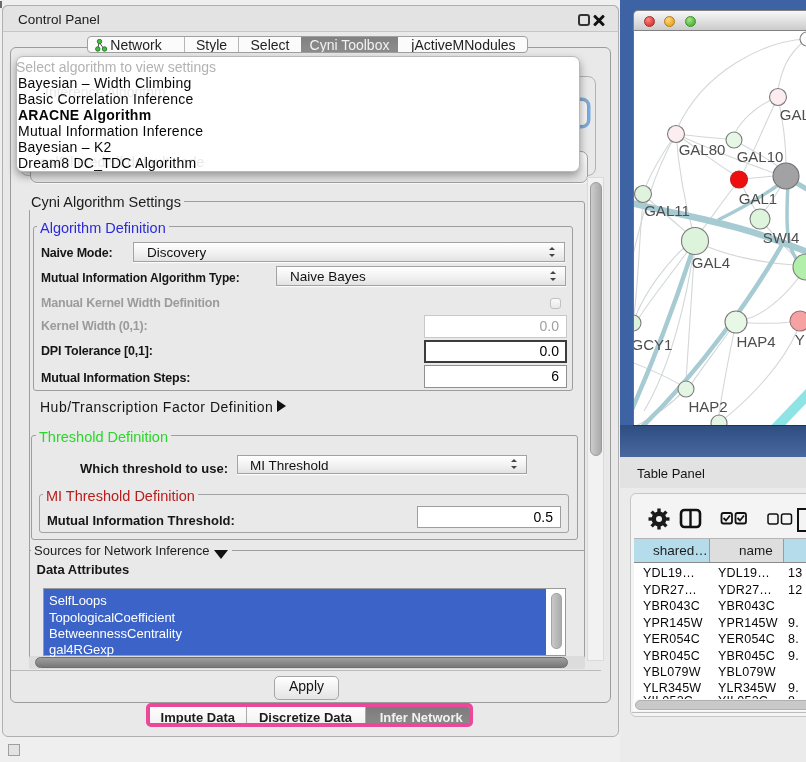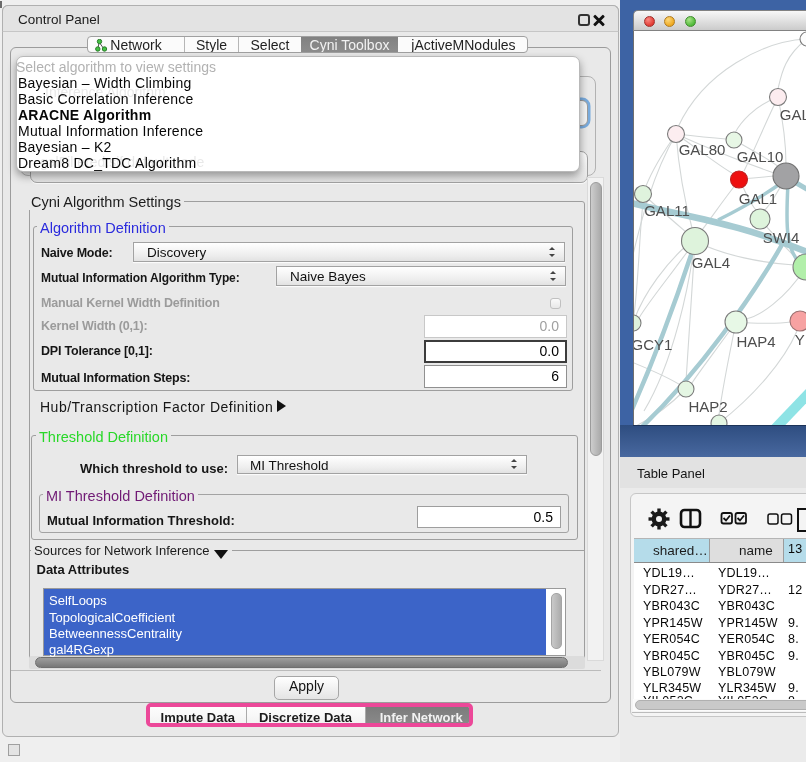--- a/index.html
+++ b/index.html
@@ -103,21 +103,21 @@
 <div class="gt t" style="left:36px;top:429px;color:#28d828">Threshold Definition</div>
 <div class="b" style="left:80px;top:461px;font-size:13px;letter-spacing:0">Which threshold to use:</div>
 <div class="combo" style="left:237px;top:455px;width:290px;height:19px">
       <span class="ct" style="left:12px;line-height:19px">MI Threshold</span>
       <span class="ud">
         <i class="u"></i>
         <i class="d"></i>
       </span>
     </div>
 <div class="grp" style="left:38.5px;top:494px;width:530px;height:38.5px;border-color:#a3a3a3"></div>
-<div class="gt t" style="left:43px;top:487.5px;color:#701a75">MI Threshold Definition</div>
+<div class="gt t" style="left:43px;top:487.5px;color:#b91c1c">MI Threshold Definition</div>
 <div class="b" style="left:47px;top:513px;font-size:13px;letter-spacing:0">Mutual Information Threshold:</div>
 <div class="fld" style="left:417px;top:506px;width:144px;height:22px;border:1px solid #9e9e9e;color:#000;line-height:20px;padding-right:7px">0.5</div>
 
 <div style="left:28.5px;top:549.5px;width:556px;height:118px;border-top:1px solid #9e9e9e"></div>
 <div class="gt t" style="left:31px;top:543px;color:#1c1c1c;font-size:13px">Sources for Network Inference</div>
 <div style="left:210px;top:546px;width:22px;height:7px;background:#e9e9e9;z-index:2"></div>
     <div style="left:214px;top:550px;width:0;height:0;border-left:7px solid transparent;border-right:7px solid transparent;border-top:9px solid #111;z-index:3"></div>
 <div class="b" style="left:36.5px;top:562px;font-size:13px;letter-spacing:0">Data Attributes</div>
 
 <div style="left:42.5px;top:588px;width:523px;height:68px;background:#fff;border:1px solid #9a9a9a"></div>
@@ -266,21 +266,21 @@
  <div style="left:0;top:0;width:75.5px;height:23px;background:#b5dcea;border-right:1px solid #9c9c9c"></div>
  <div style="left:75.5px;top:0;width:74.5px;height:23px;background:#dedede;border-right:1px solid #9c9c9c"></div>
  <div style="left:150px;top:0;width:24px;height:23px;background:#b5dcea"></div>
 </div>
 <div class="t" style="left:653px;top:543px;font-size:13.5px;color:#1c1c1c">shared…</div>
 <div class="t" style="left:739px;top:543px;font-size:13.5px;color:#1c1c1c">name</div>
 
 <div style="left:633.5px;top:563px;width:173px;height:136px;background:#fff"></div>
 <div class="t" style="left:643px;top:566px;font-size:12.5px;letter-spacing:.2px;color:#090909">YDL19…</div>
 <div class="t" style="left:718px;top:566px;font-size:12.5px;letter-spacing:.2px;color:#090909">YDL19…</div>
-<div class="t" style="left:788px;top:542px;font-size:12.5px;letter-spacing:.2px;color:#090909">13</div>
+<div class="t" style="left:788px;top:566px;font-size:12.5px;letter-spacing:.2px;color:#090909">13</div>
 <div class="t" style="left:643px;top:582.5px;font-size:12.5px;letter-spacing:.2px;color:#090909">YDR27…</div>
 <div class="t" style="left:718px;top:582.5px;font-size:12.5px;letter-spacing:.2px;color:#090909">YDR27…</div>
 <div class="t" style="left:788px;top:582.5px;font-size:12.5px;letter-spacing:.2px;color:#090909">12</div>
 <div class="t" style="left:643px;top:599px;font-size:12.5px;letter-spacing:.2px;color:#090909">YBR043C</div>
 <div class="t" style="left:718px;top:599px;font-size:12.5px;letter-spacing:.2px;color:#090909">YBR043C</div>
 <div class="t" style="left:643px;top:615.5px;font-size:12.5px;letter-spacing:.2px;color:#090909">YPR145W</div>
 <div class="t" style="left:718px;top:615.5px;font-size:12.5px;letter-spacing:.2px;color:#090909">YPR145W</div>
 <div class="t" style="left:788px;top:615.5px;font-size:12.5px;letter-spacing:.2px;color:#090909">9.</div>
 <div class="t" style="left:643px;top:632px;font-size:12.5px;letter-spacing:.2px;color:#090909">YER054C</div>
 <div class="t" style="left:718px;top:632px;font-size:12.5px;letter-spacing:.2px;color:#090909">YER054C</div>

